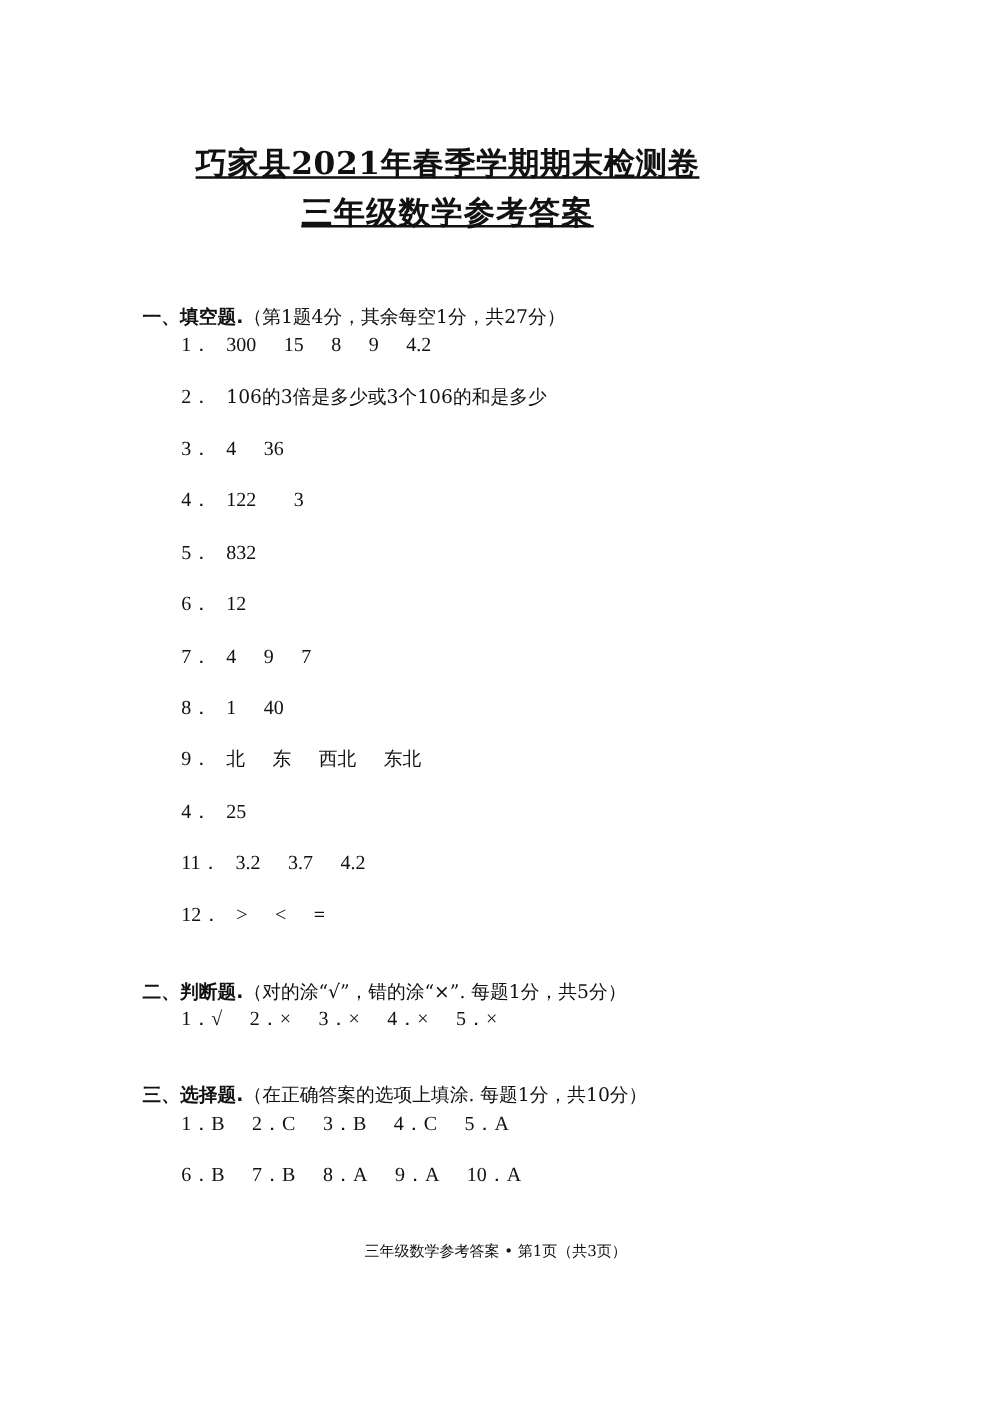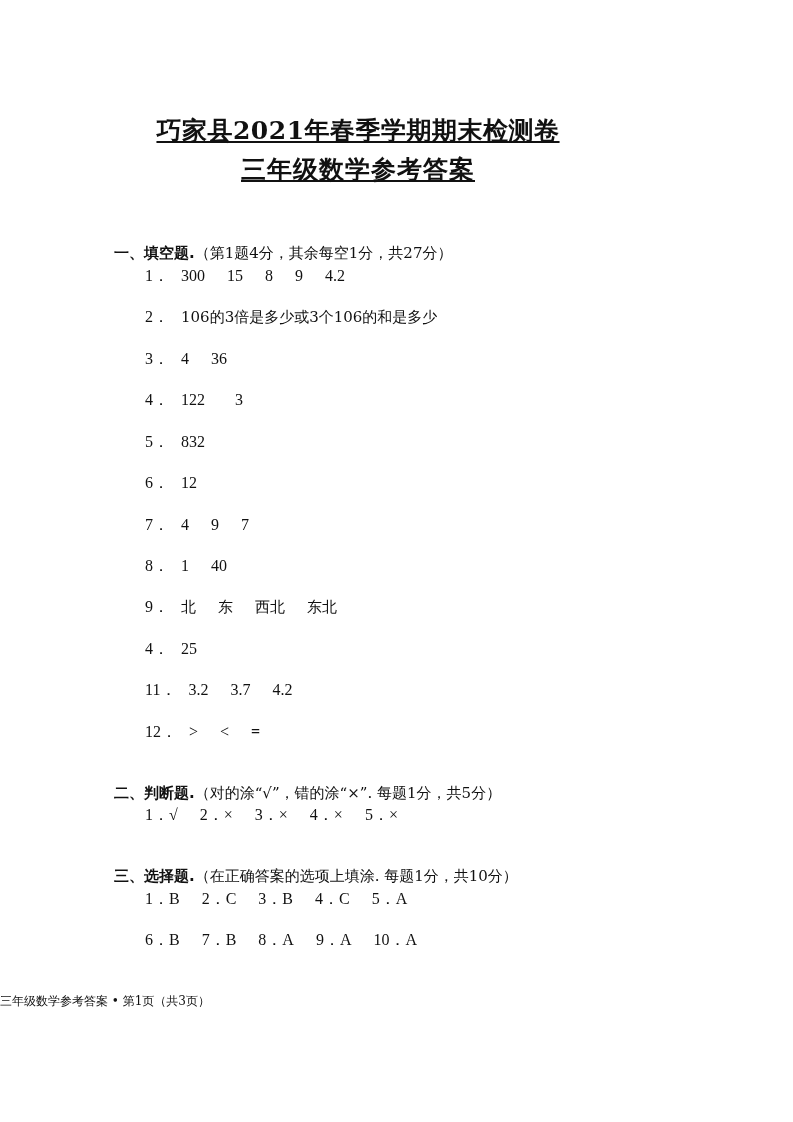--- a/index.html
+++ b/index.html
@@ -13,21 +13,21 @@
   .sec .head { font-family:"DejaVu Sans","Liberation Sans",sans-serif; font-weight:bold; font-size:15px; }
   .sec .note { font-family:"DejaVu Serif","Liberation Serif",serif; font-size:15px; }
   .ans { position:absolute; left:145px; font-size:16px; white-space:nowrap;
          font-family:"Liberation Serif","DejaVu Serif",serif; }
   .ans .num { display:inline-block; }
   .ans .v { display:inline-block; margin-left:12px; }
   .ans .v + .v { margin-left:22px;text-align:right; }
   .cjk { font-family:"DejaVu Serif","Liberation Serif",serif; font-size:15px; }
   .row { position:absolute; left:145px; font-size:16px; white-space:nowrap; }
   .row .item { display:inline-block; margin-right:22px; }
-  .footer { position:absolute; top:993px; left:0; width:793px; text-align:left;
+  .footer { position:absolute; top:993px; left:0; width:793px; text-align:center;
             font-family:"DejaVu Serif","Liberation Serif",serif; font-size:12px; }
 </style>
 </head>
 <body>
 
 <div class="title t1">巧家县2021年春季学期期末检测卷</div>
 <div class="title t2">三年级数学参考答案</div>
 
 <div class="sec" style="top:224px">
   <span class="head">一、填空题.</span><span class="note">（第1题4分，其余每空1分，共27分）</span>

